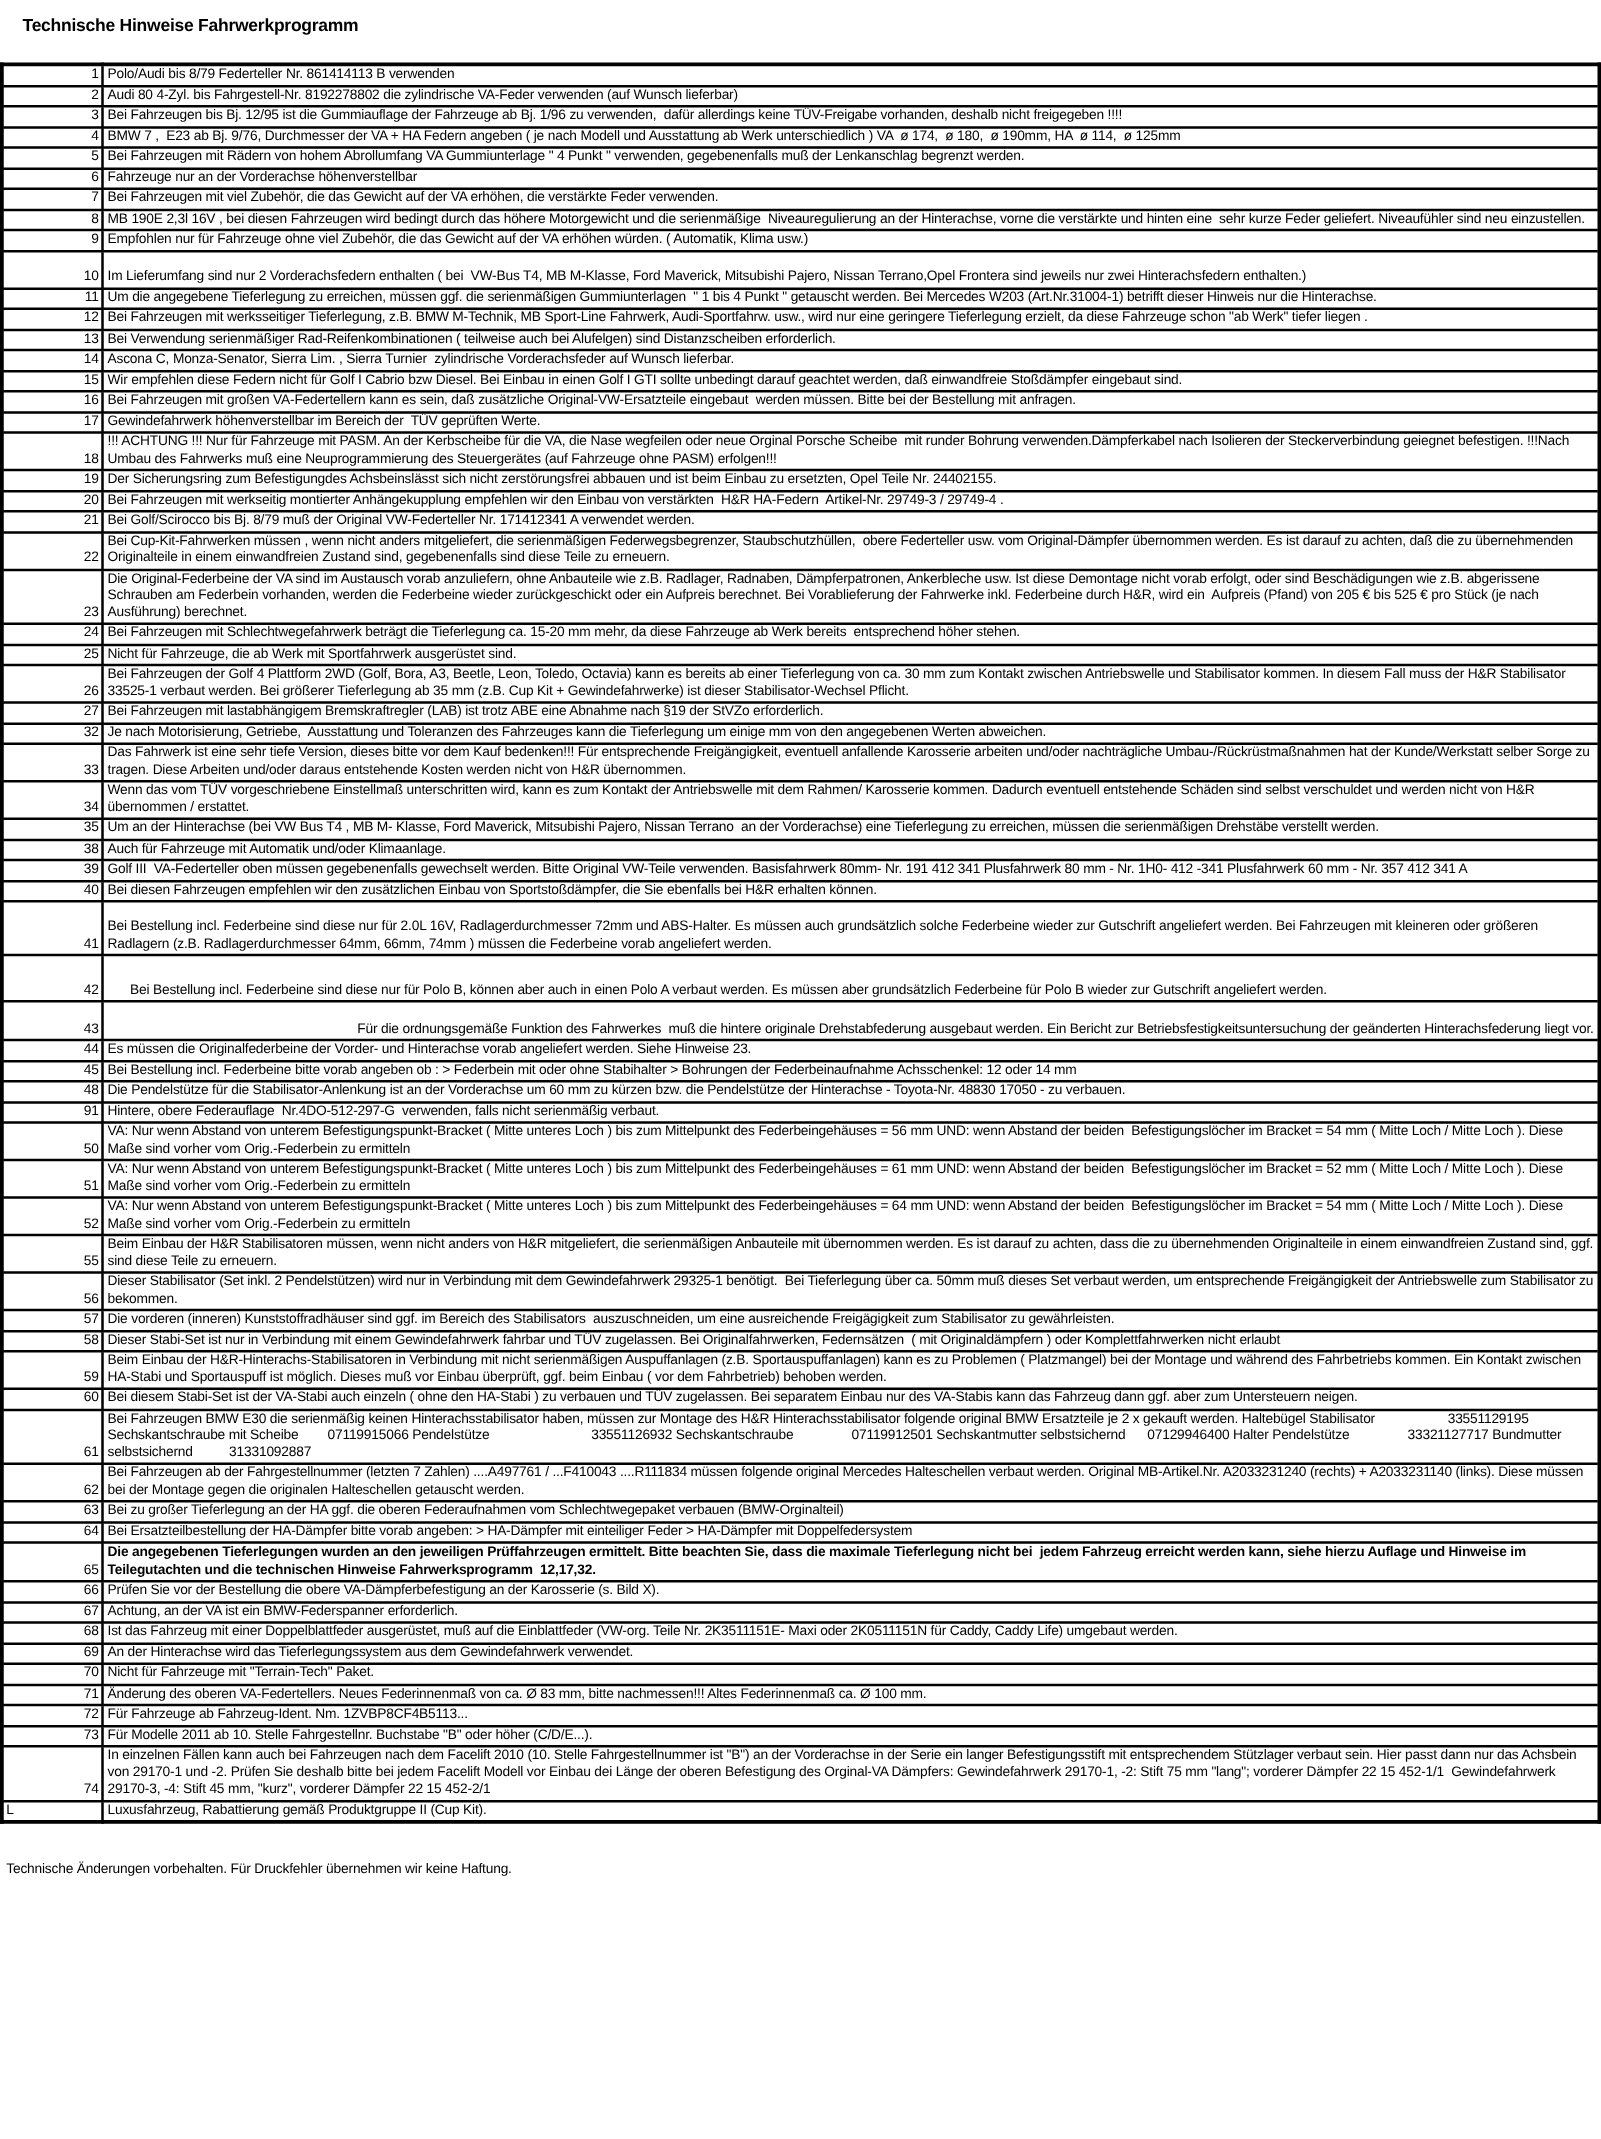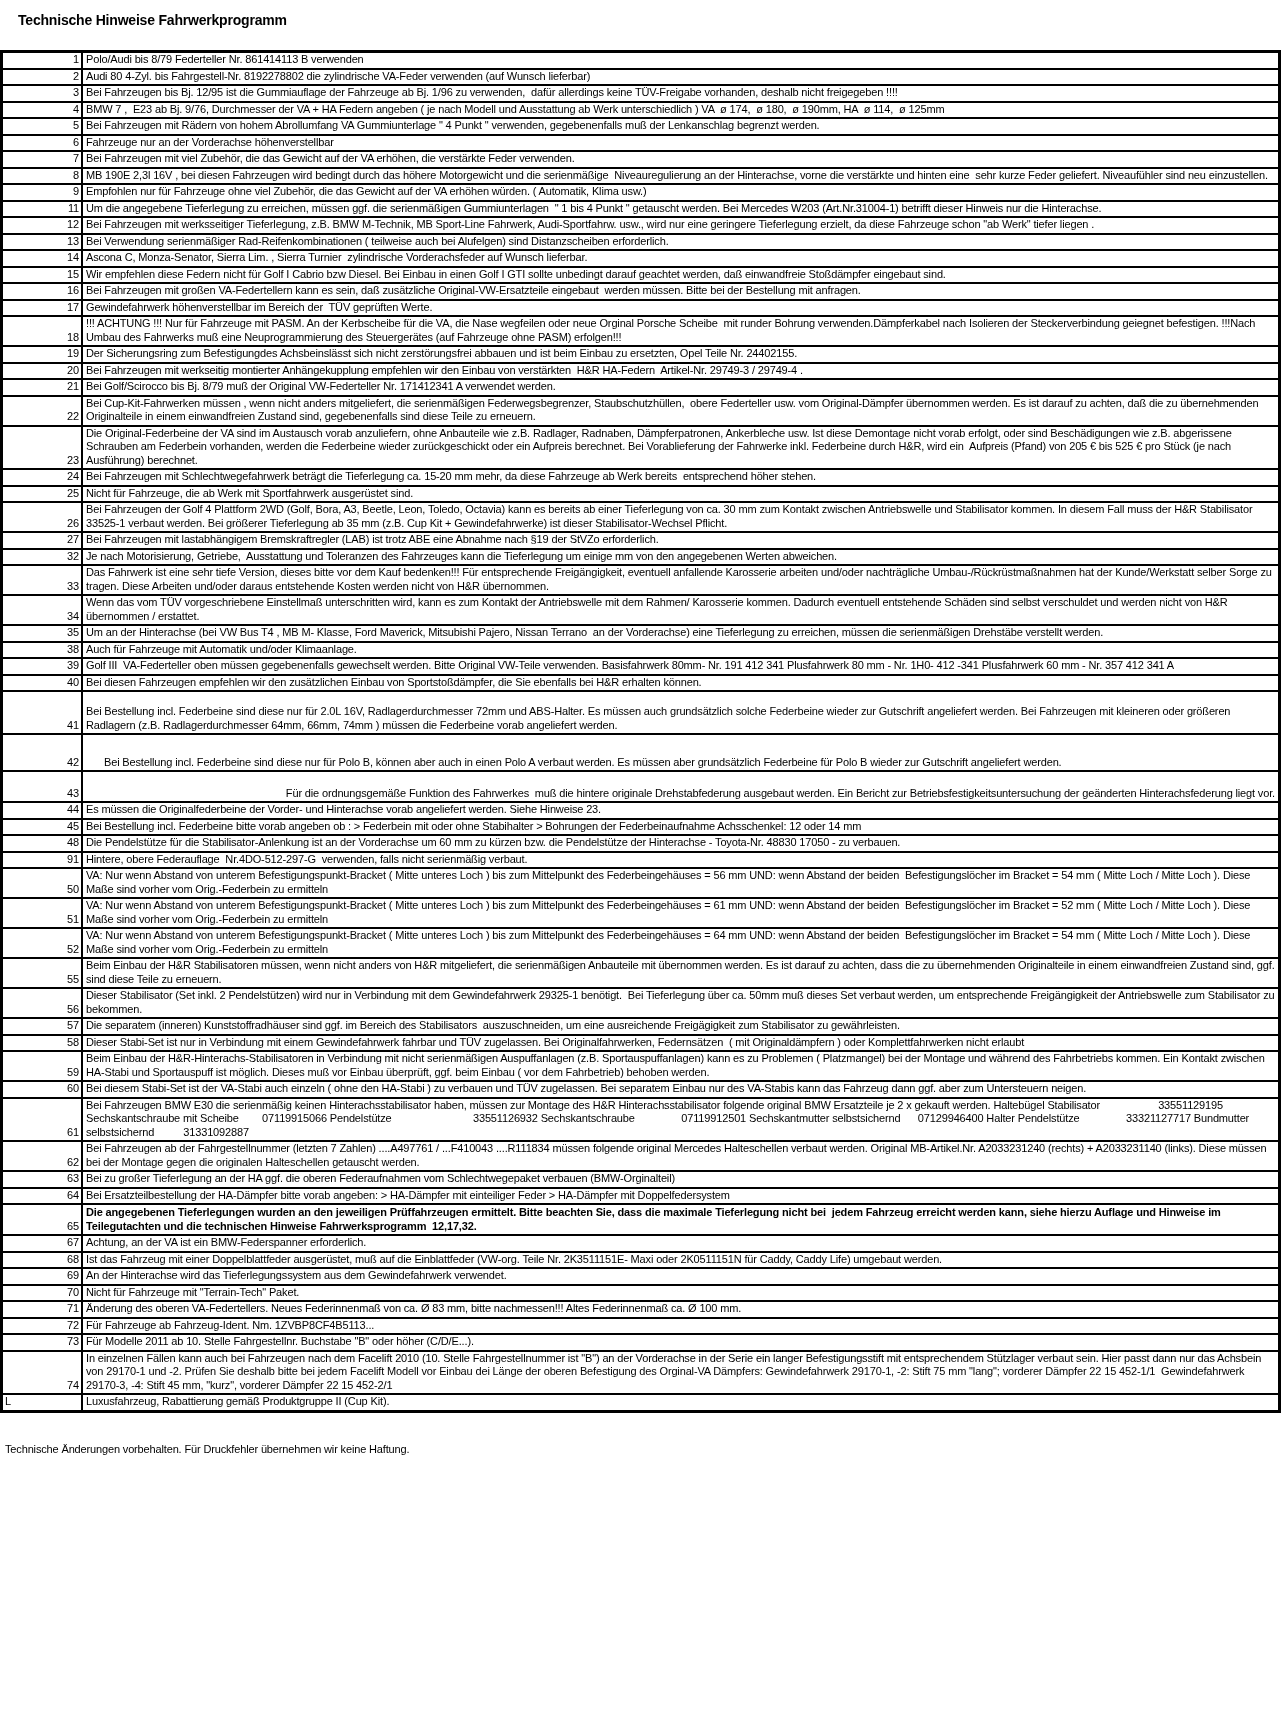--- a/index.html
+++ b/index.html
@@ -91,20 +91,24 @@
       </tr>
       <tr>
         <td class="nr">8</td>
         <td class="txt">MB 190E 2,3l 16V , bei diesen Fahrzeugen wird bedingt durch das höhere Motorgewicht und die serienmäßige  Niveauregulierung an der Hinterachse, vorne die verstärkte und hinten eine  sehr kurze Feder geliefert. Niveaufühler sind neu einzustellen.</td>
       </tr>
       <tr>
         <td class="nr">9</td>
         <td class="txt">Empfohlen nur für Fahrzeuge ohne viel Zubehör, die das Gewicht auf der VA erhöhen würden. ( Automatik, Klima usw.)</td>
       </tr>
       <tr>
+        <td class="nr">10</td>
+        <td class="txt" style="height: 27px;">Im Lieferumfang sind nur 2 Vorderachsfedern enthalten ( bei  VW-Bus T4, MB M-Klasse, Ford Maverick, Mitsubishi Pajero, Nissan Terrano,Opel Frontera sind jeweils nur zwei Hinterachsfedern enthalten.)</td>
+      </tr>
+      <tr>
         <td class="nr">11</td>
         <td class="txt">Um die angegebene Tieferlegung zu erreichen, müssen ggf. die serienmäßigen Gummiunterlagen  " 1 bis 4 Punkt " getauscht werden. Bei Mercedes W203 (Art.Nr.31004-1) betrifft dieser Hinweis nur die Hinterachse.</td>
       </tr>
       <tr>
         <td class="nr">12</td>
         <td class="txt">Bei Fahrzeugen mit werksseitiger Tieferlegung, z.B. BMW M-Technik, MB Sport-Line Fahrwerk, Audi-Sportfahrw. usw., wird nur eine geringere Tieferlegung erzielt, da diese Fahrzeuge schon "ab Werk" tiefer liegen .</td>
       </tr>
       <tr>
         <td class="nr">13</td>
         <td class="txt">Bei Verwendung serienmäßiger Rad-Reifenkombinationen ( teilweise auch bei Alufelgen) sind Distanzscheiben erforderlich.</td>
@@ -236,21 +240,21 @@
       <tr>
         <td class="nr">55</td>
         <td class="txt">Beim Einbau der H&amp;R Stabilisatoren müssen, wenn nicht anders von H&amp;R mitgeliefert, die serienmäßigen Anbauteile mit übernommen werden. Es ist darauf zu achten, dass die zu übernehmenden Originalteile in einem einwandfreien Zustand sind, ggf. sind diese Teile zu erneuern.</td>
       </tr>
       <tr>
         <td class="nr">56</td>
         <td class="txt">Dieser Stabilisator (Set inkl. 2 Pendelstützen) wird nur in Verbindung mit dem Gewindefahrwerk 29325-1 benötigt.  Bei Tieferlegung über ca. 50mm muß dieses Set verbaut werden, um entsprechende Freigängigkeit der Antriebswelle zum Stabilisator zu bekommen.</td>
       </tr>
       <tr>
         <td class="nr">57</td>
-        <td class="txt">Die separatem (inneren) Kunststoffradhäuser sind ggf. im Bereich des Stabilisators  auszuschneiden, um eine ausreichende Freigägigkeit zum Stabilisator zu gewährleisten.</td>
+        <td class="txt">Die vorderen (inneren) Kunststoffradhäuser sind ggf. im Bereich des Stabilisators  auszuschneiden, um eine ausreichende Freigägigkeit zum Stabilisator zu gewährleisten.</td>
       </tr>
       <tr>
         <td class="nr">58</td>
         <td class="txt">Dieser Stabi-Set ist nur in Verbindung mit einem Gewindefahrwerk fahrbar und TÜV zugelassen. Bei Originalfahrwerken, Federnsätzen  ( mit Originaldämpfern ) oder Komplettfahrwerken nicht erlaubt</td>
       </tr>
       <tr>
         <td class="nr">59</td>
         <td class="txt">Beim Einbau der H&amp;R-Hinterachs-Stabilisatoren in Verbindung mit nicht serienmäßigen Auspuffanlagen (z.B. Sportauspuffanlagen) kann es zu Problemen ( Platzmangel) bei der Montage und während des Fahrbetriebs kommen. Ein Kontakt zwischen HA-Stabi und Sportauspuff ist möglich. Dieses muß vor Einbau überprüft, ggf. beim Einbau ( vor dem Fahrbetrieb) behoben werden.</td>
       </tr>
       <tr>
@@ -269,20 +273,24 @@
         <td class="nr">63</td>
         <td class="txt">Bei zu großer Tieferlegung an der HA ggf. die oberen Federaufnahmen vom Schlechtwegepaket verbauen (BMW-Orginalteil)</td>
       </tr>
       <tr>
         <td class="nr">64</td>
         <td class="txt">Bei Ersatzteilbestellung der HA-Dämpfer bitte vorab angeben: &gt; HA-Dämpfer mit einteiliger Feder &gt; HA-Dämpfer mit Doppelfedersystem</td>
       </tr>
       <tr>
         <td class="nr">65</td>
         <td class="txt" style="height: 28px; font-weight: bold;">Die angegebenen Tieferlegungen wurden an den jeweiligen Prüffahrzeugen ermittelt. Bitte beachten Sie, dass die maximale Tieferlegung nicht bei  jedem Fahrzeug erreicht werden kann, siehe hierzu Auflage und Hinweise im Teilegutachten und die technischen Hinweise Fahrwerksprogramm  12,17,32.</td>
+      </tr>
+      <tr>
+        <td class="nr">66</td>
+        <td class="txt">Prüfen Sie vor der Bestellung die obere VA-Dämpferbefestigung an der Karosserie (s. Bild X).</td>
       </tr>
       <tr>
         <td class="nr">67</td>
         <td class="txt">Achtung, an der VA ist ein BMW-Federspanner erforderlich.</td>
       </tr>
       <tr>
         <td class="nr">68</td>
         <td class="txt">Ist das Fahrzeug mit einer Doppelblattfeder ausgerüstet, muß auf die Einblattfeder (VW-org. Teile Nr. 2K3511151E- Maxi oder 2K0511151N für Caddy, Caddy Life) umgebaut werden.</td>
       </tr>
       <tr>

